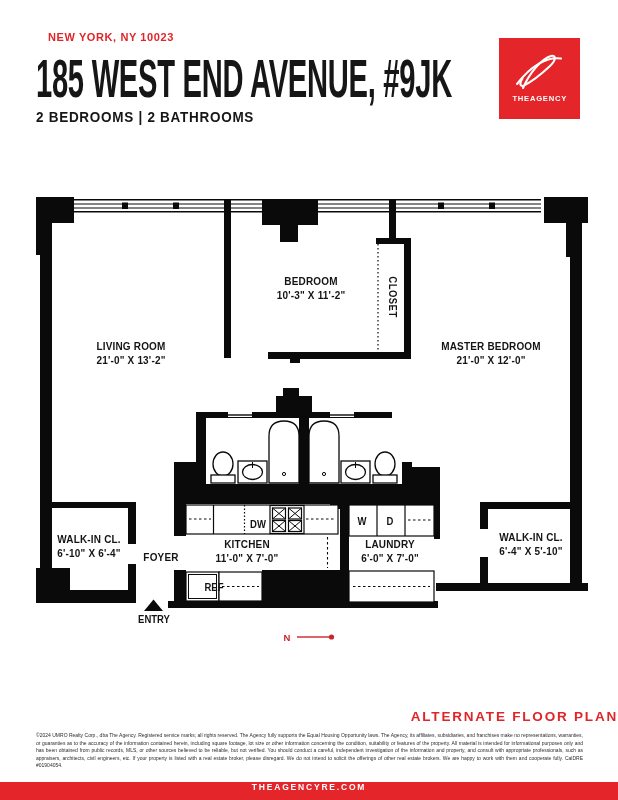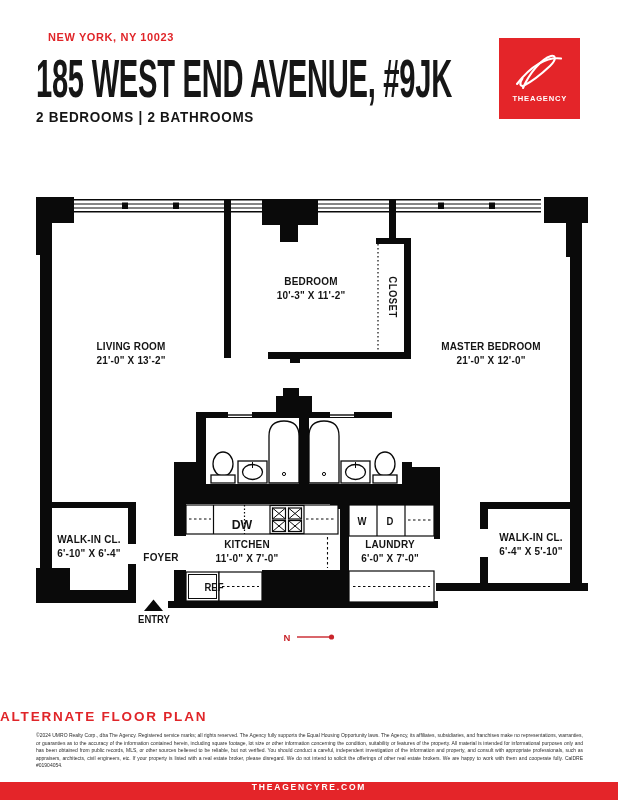--- a/index.html
+++ b/index.html
@@ -51,21 +51,21 @@
     position:absolute; transform:translate(-50%,-50%) rotate(90deg) scaleX(.95);
     color:#141414; font-weight:bold; font-size:10px; letter-spacing:.5px;
     white-space:nowrap;
   }
   .north-n {
     position:absolute; transform:translate(-50%,-50%);
     color:#C9252B; font-weight:bold; font-size:9.5px;
   }
   
   .plan-title {
-    position:absolute; left:0; top:709px; width:618px; text-align:left;
+    position:absolute; left:0; top:709px; width:618px; text-align:right;
     color:#E02529; font-weight:bold; font-size:13.5px; letter-spacing:1.8px;
     white-space:nowrap;
   }
   .disclaimer {
     position:absolute; left:36px; top:732px; width:547px;
     font-size:5px; line-height:1.5; color:#2c2c2c; text-align:justify;
   }
   .site-bar {
     position:absolute; left:0; top:782px; width:618px; height:26px;
     background:#E42529; display:flex; justify-content:center;
@@ -240,21 +240,21 @@
   </div>
   <div class="room-label" style="left:390px; top:551px;">
     <div>LAUNDRY</div>
     <div class="dims">6'-0" X 7'-0"</div>
   </div>
   <div class="room-label" style="left:531px; top:544px;">
     <div>WALK-IN CL.</div>
     <div class="dims">6'-4" X 5'-10"</div>
   </div>
 
-  <div class="small-label" style="left:242px; top:524px; font-size:13px;">DW</div>
+  <div class="small-label" style="left:258px; top:524px; font-size:10px;">DW</div>
   <div class="small-label" style="left:214px; top:587px;">REF</div>
   <div class="small-label" style="left:362px; top:521px;">W</div>
   <div class="small-label" style="left:390px; top:521px;">D</div>
   <div class="small-label" style="left:154px; top:619px;">ENTRY</div>
   <div class="north-n" style="left:287px; top:637px;">N</div>
 
   <div class="plan-title">ALTERNATE FLOOR PLAN</div>
   <div class="disclaimer">©2024 UMRO Realty Corp., dba The Agency. Registered service marks; all rights reserved. The Agency fully supports the Equal Housing Opportunity laws. The Agency, its affiliates, subsidiaries, and franchises make no representations, warranties, or guaranties as to the accuracy of the information contained herein, including square footage, lot size or other information concerning the condition, suitability or features of the property. All material is intended for informational purposes only and has been obtained from public records, MLS, or other sources believed to be reliable, but not verified. You should conduct a careful, independent investigation of the information and property, and consult with appropriate professionals, such as appraisers, architects, civil engineers, etc. If your property is listed with a real estate broker, please disregard. We do not intend to solicit the offerings of other real estate brokers. We are happy to work with them and cooperate fully. CalDRE #01904054.</div>
   <div class="site-bar">
     <span>THEAGENCYRE.COM</span>

